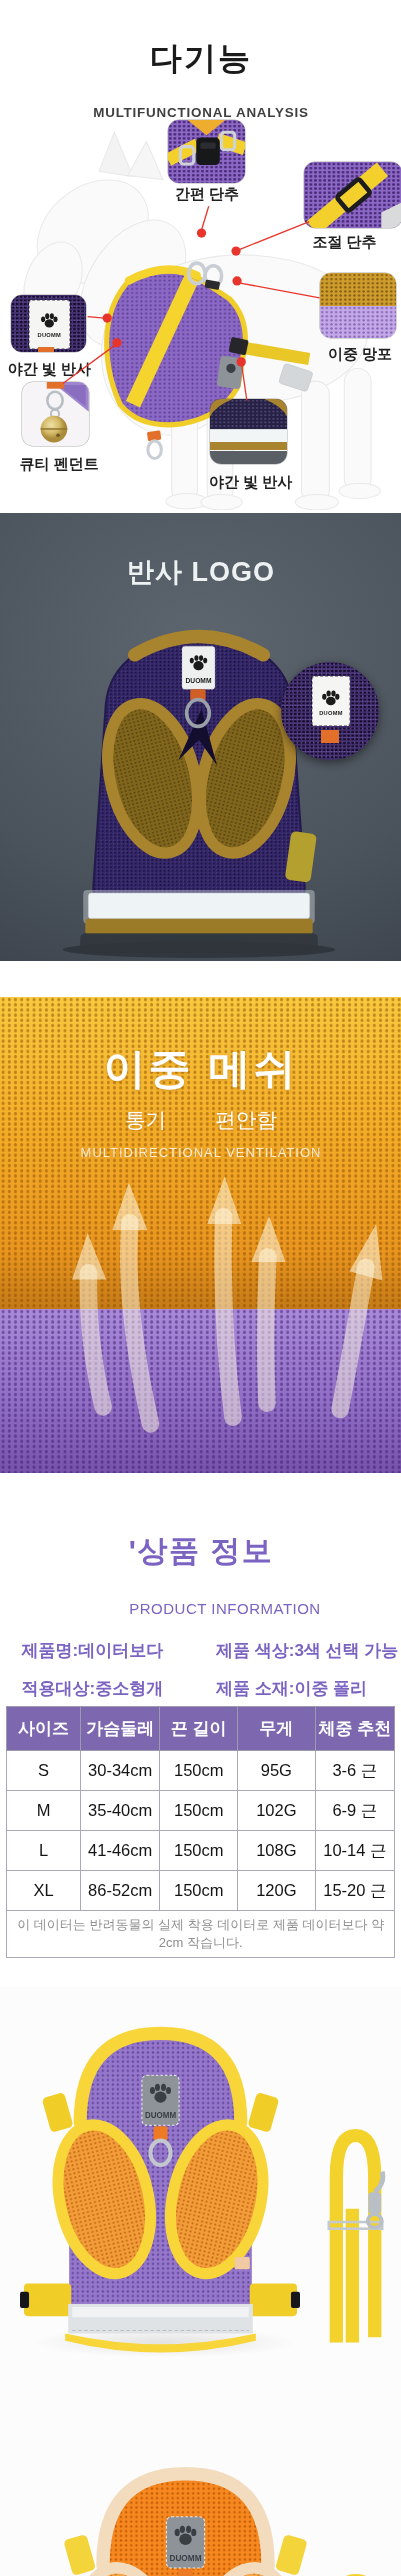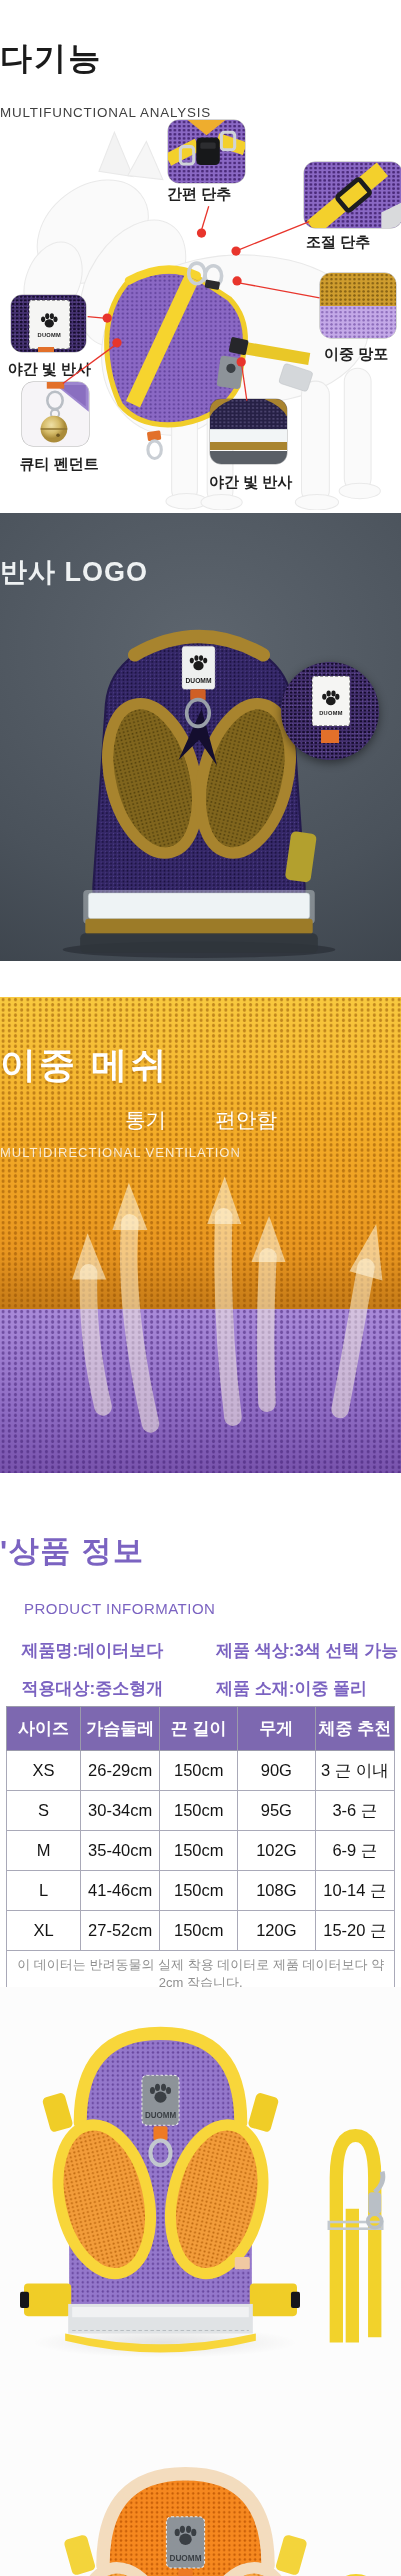--- a/index.html
+++ b/index.html
@@ -1,24 +1,24 @@
 <!DOCTYPE html>
 <html style="--accent-purple: #7b63c1; --table-purple: #7d68b0;font-size:8.2px"><head>
 <meta charset="utf-8">
 <style>
   html,body{margin:0;padding:0;background:#ffffff;}
   .canvas{position:relative;width:402px;height:3170px;overflow:hidden;background:#ffffff;
           font-family:"Liberation Sans","DejaVu Sans",sans-serif;color:#222;}
   .abs{position:absolute;}
-  .center{text-align:left;}
+  .center{text-align:center;}
 
   
   .s1{left:0;top:0;width:402px;height:513px;background:#fff;}
   .s1-title{left:0;top:37px;width:402px;font-size:32px;font-weight:600;letter-spacing:2.1px;color:#1b1b1b;}
-  .s1-sub{left:0;top:105px;width:402px;font-size:13.4px;font-weight:400;letter-spacing:0.8px;color:#3f3f3f;}
+  .s1-sub{left:0;top:105px;width:402px;font-size:13.4px;font-weight:700;letter-spacing:0.8px;color:#3f3f3f;}
   .callout-label{font-size:15px;font-weight:600;color:#1f1f1f;white-space:nowrap;}
 
   .inset{position:absolute;border-radius:11.3px;overflow:hidden;box-shadow:0 0 0 0.5px rgba(70,70,70,.45);}
   .mesh-purple{background-color:#8a68c4;background-image:radial-gradient(circle,rgba(52,20,96,.75) 0 1.1px,transparent 1.5px);background-size:4.6px 4.1px;}
   .mesh-darkpurple{background-color:#43306e;background-image:radial-gradient(circle,rgba(12,4,32,.85) 0 1px,transparent 1.4px),radial-gradient(circle,rgba(160,130,220,.5) 0 0.5px,transparent 1px);background-size:4.1px 3.6px,2.6px 4.6px;}
   .mesh-gold{background-color:#cf9d2e;background-image:radial-gradient(circle,rgba(92,62,4,.6) 0 1px,transparent 1.4px);background-size:4.6px 4.1px;}
   .mesh-lavender{background-color:#c4a9e8;background-image:radial-gradient(circle,rgba(96,60,150,.55) 0 1px,transparent 1.4px);background-size:4.6px 4.1px;}
   .mesh-navy{background-color:#262045;background-image:radial-gradient(circle,rgba(135,125,175,.4) 0 0.8px,transparent 1.2px);background-size:4.1px 3.6px;}
 
   .paw-card{position:absolute;background:#f5f5f3;border:0.5px dashed #9a9a9a;border-radius:3.1px;
@@ -35,21 +35,21 @@
   
   .s3{left:0;top:997px;width:402px;height:477px;}
   .s3-orange{position:absolute;left:0;top:0;width:402px;height:312px;
      background-image:radial-gradient(circle,rgba(140,75,0,.5) 0 1.3px,transparent 1.9px),
                       linear-gradient(180deg,#f8c93f 0%,#f3ab27 45%,#e8951f 82%,#c47a17 100%);
      background-size:6.2px 5.2px,100% 100%;}
   .s3-purple{position:absolute;left:0;top:312px;width:402px;height:165px;
      background-image:radial-gradient(circle,rgba(60,25,110,.5) 0 1.3px,transparent 1.9px),
                       linear-gradient(180deg,#a98ad9 0%,#8f6cc4 60%,#7752ab 100%);
      background-size:6.2px 5.2px,100% 100%;}
-  .s3-title{left:0;top:44px;width:402px;font-size:36px;font-weight:700;letter-spacing:3.1px;color:#ffffff;text-shadow:0 1px 3.1px rgba(160,90,0,.35);}
+  .s3-title{left:0;top:44px;width:402px;font-size:42px;font-weight:700;letter-spacing:3.1px;color:#ffffff;text-shadow:0 1px 3.1px rgba(160,90,0,.35);}
   .s3-feat{left:0;top:109px;width:402px;display:flex;justify-content:center;gap:49px;
            font-size:20.6px;font-weight:500;color:#fff;text-shadow:0 1px 2.6px rgba(160,90,0,.3);}
   .s3-sub{left:0;top:148px;width:402px;font-size:13px;font-weight:400;letter-spacing:1px;color:rgba(255,255,255,.8);}
 
   
   .s4{left:0;top:1473px;width:402px;height:514px;background:#fff;}
   .s4-title{left:0;top:58px;width:402px;font-size:30px;font-weight:700;letter-spacing:1.5px;color:var(--accent-purple,#7b63c1);}
   .s4-sub{left:0;top:127px;width:402px;font-size:15px;font-weight:400;letter-spacing:0.5px;color:var(--accent-purple,#7b63c1);padding-left:24px;}
   .detail-item{position:absolute;font-size:17px;font-weight:600;color:var(--accent-purple,#7b63c1);white-space:nowrap;}
   table.spec{position:absolute;left:6.2px;top:233px;width:389px;border-collapse:collapse;
@@ -310,27 +310,20 @@
           <tr>
             <th style="width:19%">사이즈</th>
             <th style="width:20.5%">가슴둘레</th>
             <th style="width:20%">끈 길이</th>
             <th style="width:20%">무게</th>
             <th style="width:20.5%">체중 추천</th>
           </tr>
         </thead>
         <tbody>
           <tr>
-            <td>XS</td>
-            <td>26-29cm</td>
-            <td>150cm</td>
-            <td>90G</td>
-            <td>3 근 이내</td>
-          </tr>
-          <tr>
             <td>S</td>
             <td>30-34cm</td>
             <td>150cm</td>
             <td>95G</td>
             <td>3-6 근</td>
           </tr>
           <tr>
             <td>M</td>
             <td>35-40cm</td>
             <td>150cm</td>
@@ -339,21 +332,21 @@
           </tr>
           <tr>
             <td>L</td>
             <td>41-46cm</td>
             <td>150cm</td>
             <td>108G</td>
             <td>10-14 근</td>
           </tr>
           <tr>
             <td>XL</td>
-            <td>27-52cm</td>
+            <td>86-52cm</td>
             <td>150cm</td>
             <td>120G</td>
             <td>15-20 근</td>
           </tr>
           <tr>
             <td class="note" colspan="5">이 데이터는 반려동물의 실제 착용 데이터로 제품 데이터보다 약 2cm 작습니다.</td>
           </tr>
         </tbody>
       </table>
   </div>

